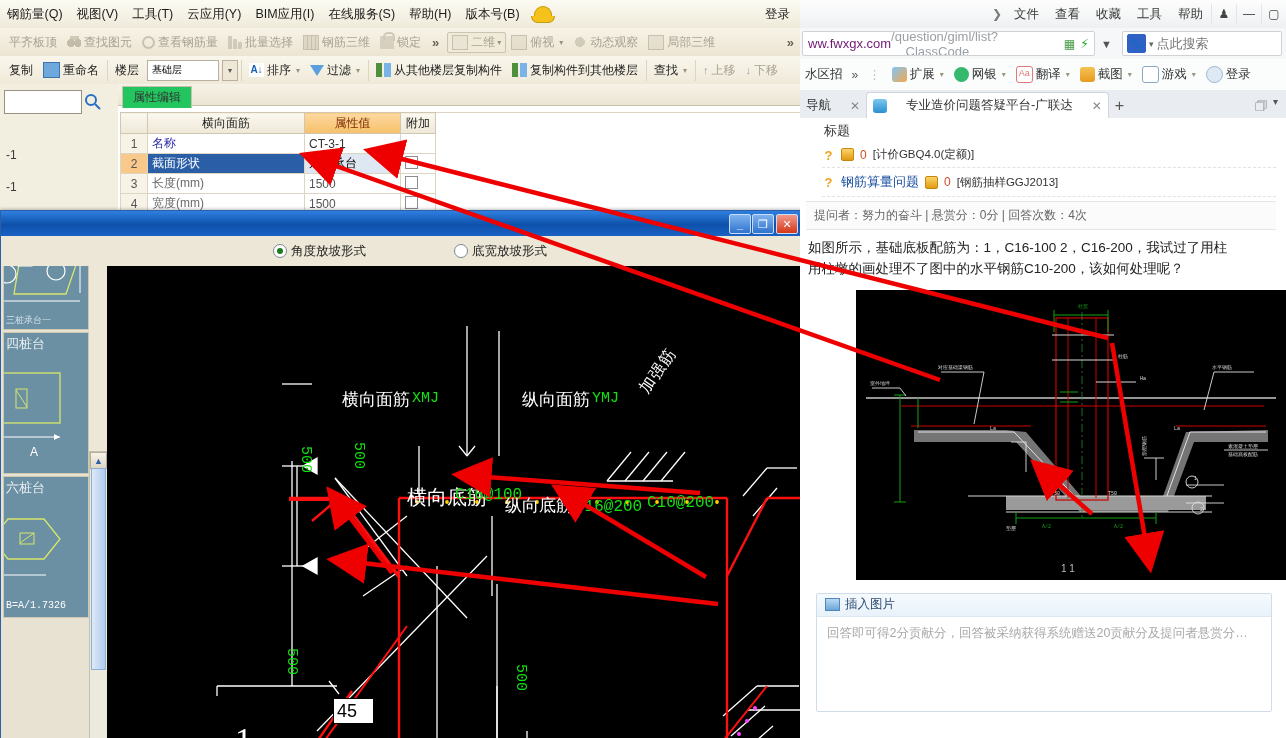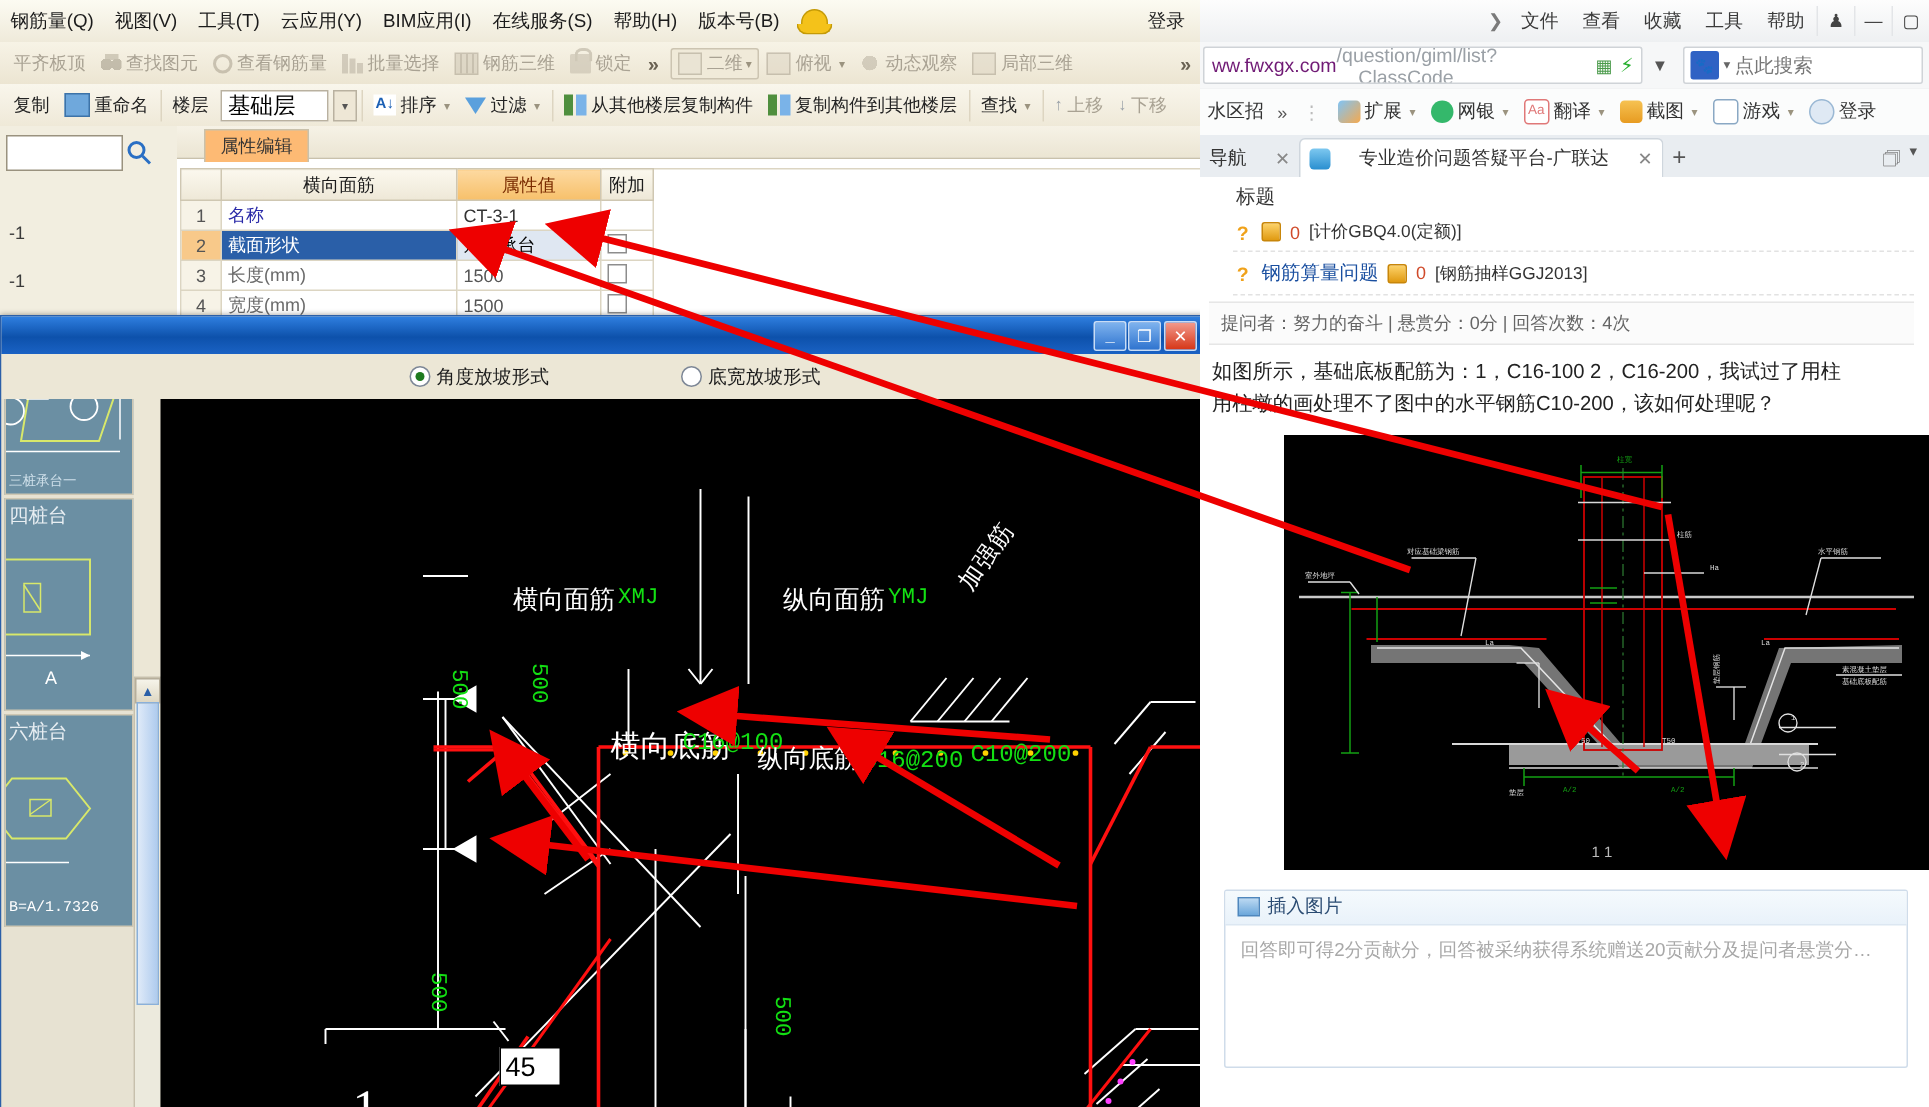--- a/index.html
+++ b/index.html
@@ -63,37 +63,37 @@
   #tb2 .tbi{color:#232323;}
   .icoc{width:15px;height:14px;display:inline-block;position:relative;}
   .icoc.rename{background:#6fa8dc;border:1px solid #3d73a8;}
   .icoc.sort{background:#fff;color:#1a5fb4;font-size:10px;font-weight:bold;text-align:center;line-height:14px;}
   .icoc.filter{width:0;height:0;border-left:7px solid transparent;border-right:7px solid transparent;
      border-top:11px solid #5aa0dd;}
   .icoc.copylayer{background:
      linear-gradient(#4f8f3e,#4f8f3e) 0 0/6px 14px no-repeat,
      linear-gradient(#7ab3e8,#7ab3e8) 8px 0/7px 14px no-repeat;}
   .combo{border:1px solid #b9b1a0;background:#fff;height:19px;display:flex;align-items:center;
-     padding:0 4px;margin:0 3px;font-size:15px;}
+     padding:0 4px;margin:0 3px;font-size:10px;}
   .combo-btn{width:14px;height:19px;border:1px solid #b9b1a0;background:#eee7d6;
      display:flex;align-items:center;justify-content:center;font-size:8px;color:#555;}
   .arrUp,.arrDn{color:#9aa1a8;font-size:11px;}
 
   
   #leftcol{left:0;top:84px;width:118px;height:126px;background:#f2eee0;border-right:1px solid #cfc7b2;}
   #searchbox{left:4px;top:90px;width:76px;height:22px;background:#fff;border:1px solid #9a927f;}
   #searchicon{left:84px;top:93px;width:18px;height:18px;}
   .tree-item{left:6px;font-size:12px;color:#3a3a3a;}
 
   
   #attrpanel{left:118px;top:84px;width:682px;height:126px;background:#fff;}
   #tabstrip{left:118px;top:84px;width:682px;height:21px;
      background:linear-gradient(#f6f2e6,#ebe5d3);border-bottom:1px solid #c9c1ab;}
-  #tab-attr{left:136px;top:86px;height:19px;padding:2px 10px 0 10px;
-     background:#fdba74;border:1px solid #c9c1ab;border-bottom:none;font-size:12px;color:#333;}
+  #tab-attr{left:122px;top:86px;height:19px;padding:2px 10px 0 10px;
+     background:#22c55e;border:1px solid #c9c1ab;border-bottom:none;font-size:12px;color:#333;}
   table.attr{position:absolute;left:120px;top:112px;border-collapse:collapse;width:316px;font-size:12px;}
   table.attr th{background:linear-gradient(#fbf8ee,#eee8d7);border:1px solid #cfc7b2;
      font-weight:normal;color:#1c1c1c;height:18px;}
   table.attr th.val{background:linear-gradient(#fdd9a0,#f7c06a);color:#7a2b00;}
   table.attr td{border:1px solid #dcd5c2;height:19px;padding:0 4px;color:#555;}
   table.attr td.idx{width:18px;text-align:center;background:#f7f3e7;color:#555;}
   table.attr tr.sel td.idx{background:#f8c98a;}
   table.attr tr.sel td.name{background:#2a5fa8;color:#fff;}
   table.attr tr.sel td.value{background:#dfe7f2;color:#000;}
   table.attr td.name{color:#2a2aa8;width:148px;}

